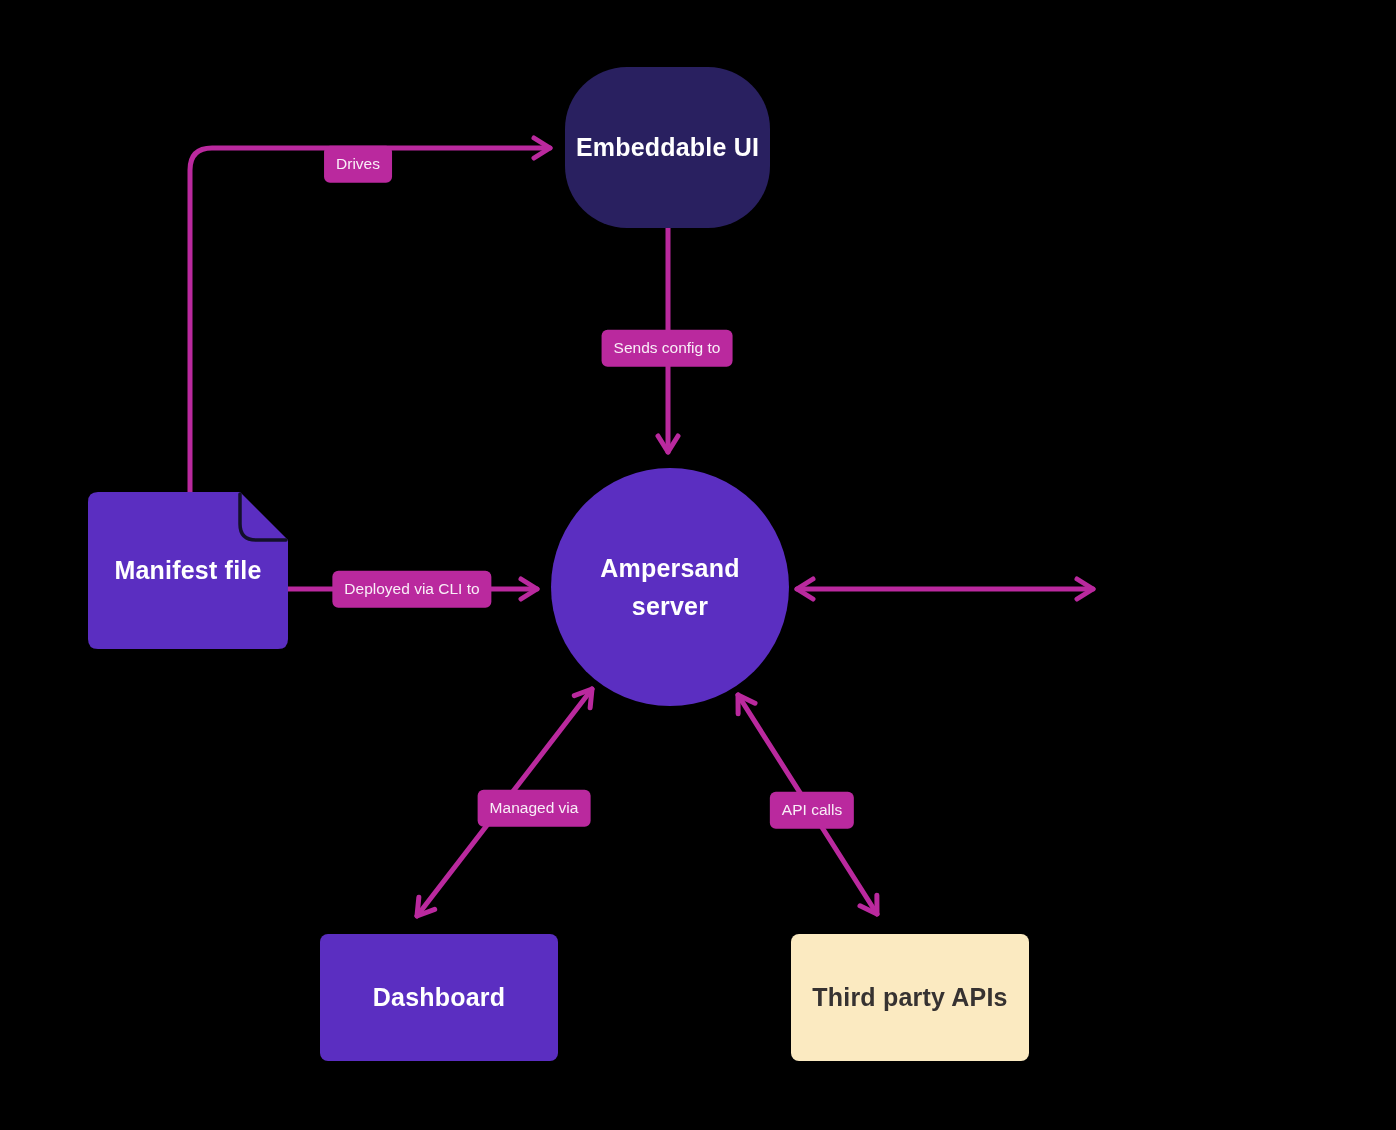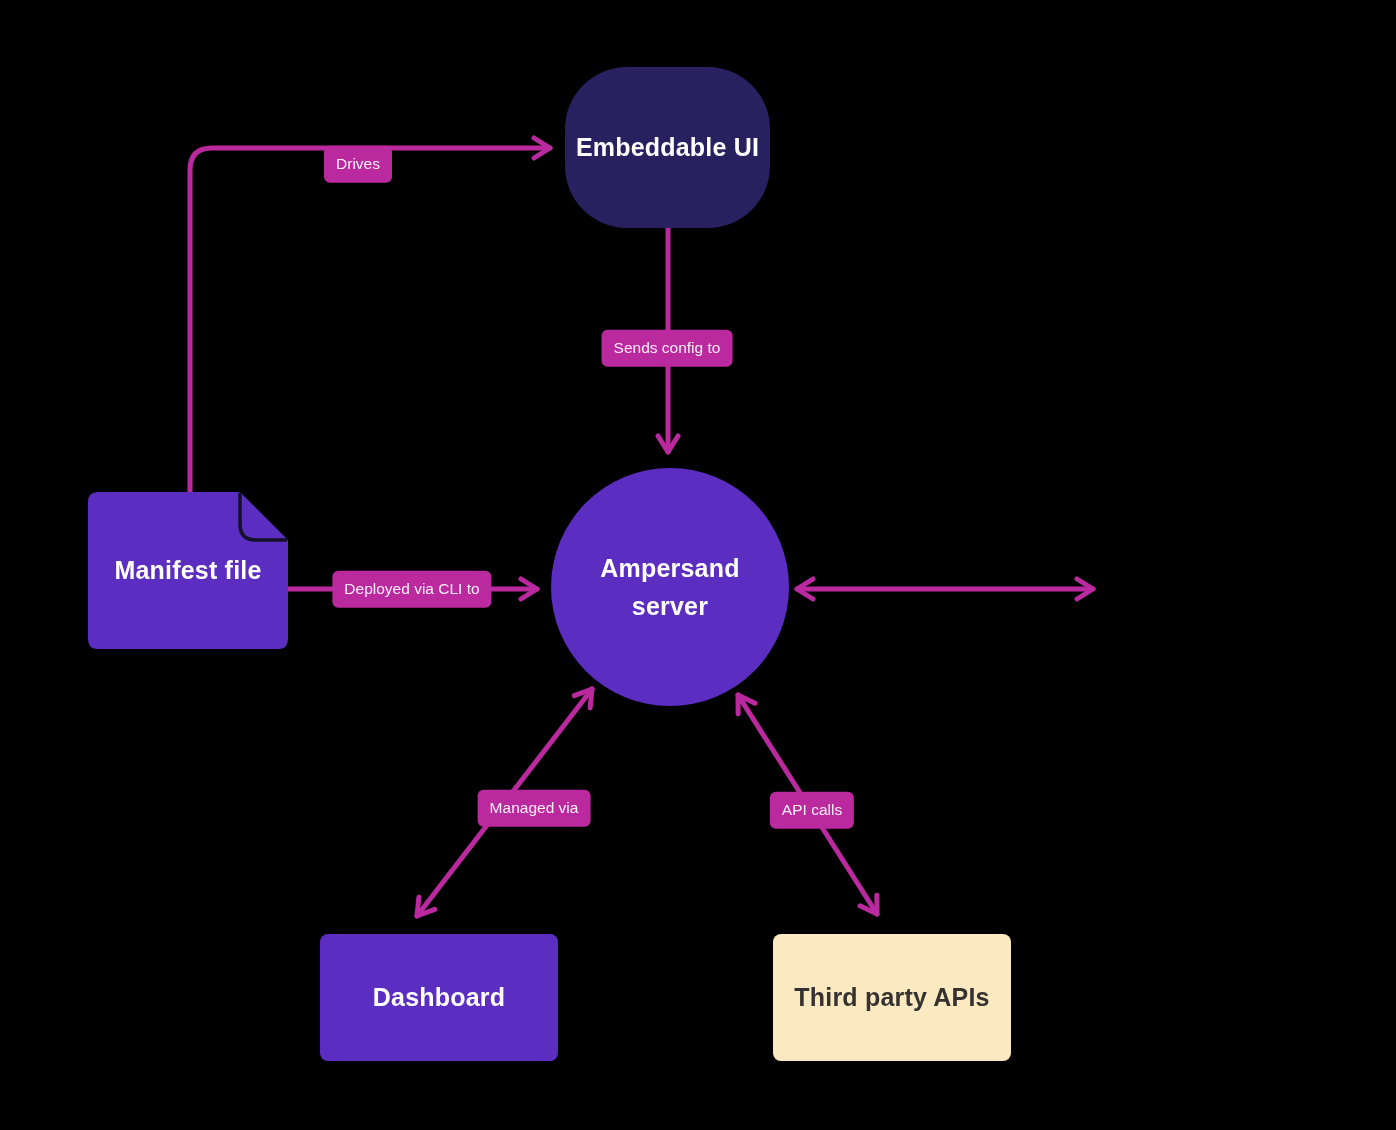--- a/index.html
+++ b/index.html
@@ -37,21 +37,21 @@
   .node-circle{
     left:551px;top:468px;width:238px;height:238px;
     background:var(--purple);border-radius:50%;
     line-height:38px;padding:0;
   }
   .node-circle .wrap{width:150px;}
   .node-manifest{left:88px;top:492px;width:200px;height:157px;}
   .node-manifest svg{position:absolute;left:0;top:0;}
   .node-manifest .wrap{position:relative;}
   .node-dashboard{left:289px;top:934px;width:238px;height:127px;background:var(--purple);border-radius:8px;margin-left:31px;}
-  .node-thirdparty{left:773px;top:934px;width:238px;height:127px;background:var(--cream);border-radius:8px;color:var(--dark-text);}
+  .node-thirdparty{left:791px;top:934px;width:238px;height:127px;background:var(--cream);border-radius:8px;color:var(--dark-text);}
 
   .edge-label{
     position:absolute;
     transform:translate(-50%,-50%);
     background:var(--magenta);
     color:var(--label-text);
     font-size:15.5px;font-weight:400;
     padding:9px 12px;border-radius:6px;
     white-space:nowrap;line-height:1.2;
   }

